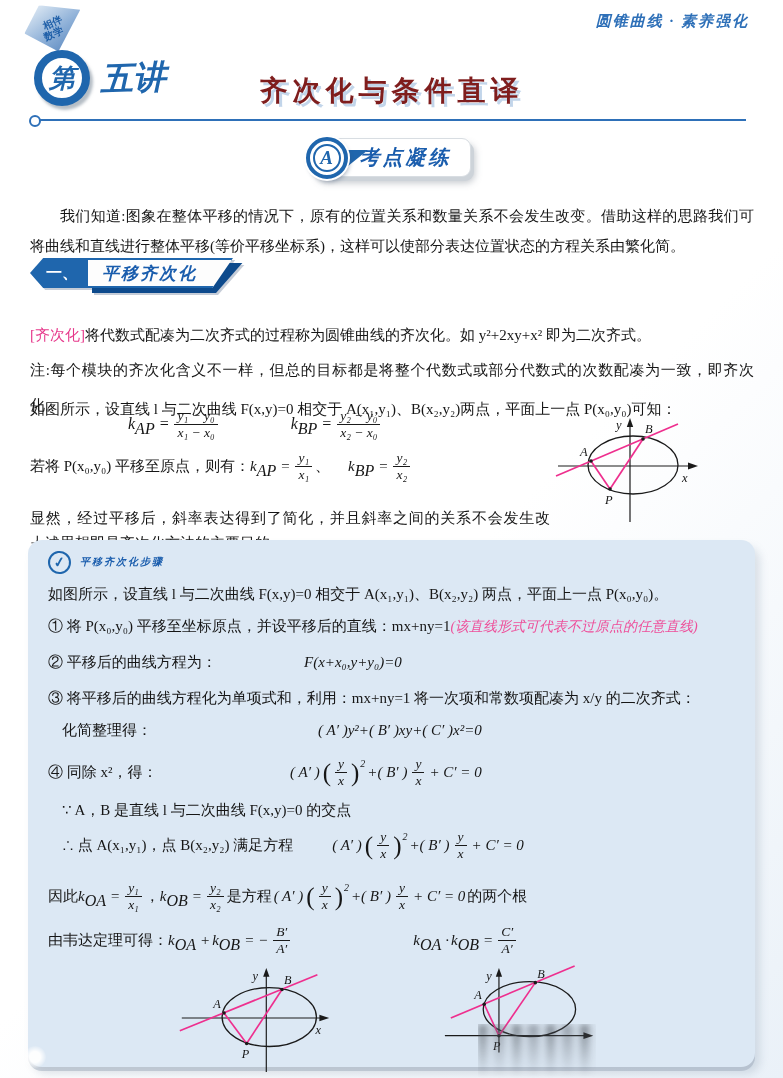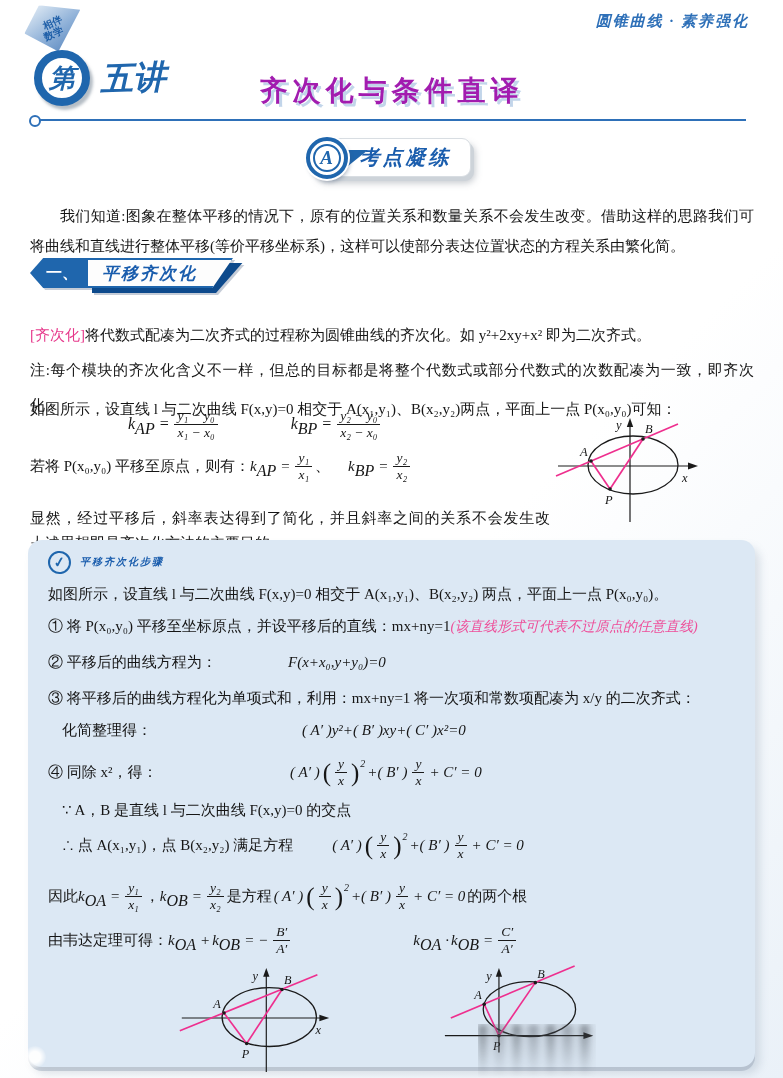--- a/index.html
+++ b/index.html
@@ -26,21 +26,21 @@
   
   .lecture{left:34px;top:50px;display:flex;align-items:center;}
   .lec-circle{width:40px;height:40px;border-radius:50%;border:8px solid #1f66ad;background:#fff;
     display:flex;align-items:center;justify-content:center;
     box-shadow:3px 4px 3px rgba(120,135,150,.55);}
   .lec-char{font-size:26px;font-weight:bold;color:#1f66ad;font-style:italic;}
   .lec-rest{margin-left:10px;font-size:33px;font-weight:bold;color:#1f66ad;font-style:italic;transform:rotate(-2deg);}
 
   .page-title{left:0;right:0;top:72px;text-align:center;
     font-family:"Liberation Sans","DejaVu Sans",sans-serif;
-    font-size:28px;font-weight:900;color:#a21caf;letter-spacing:5px;
+    font-size:28px;font-weight:900;color:#7f1d1d;letter-spacing:5px;
     text-shadow:3px 3px 0 #c2d5ea;}
 
   .rule{left:38px;top:119px;width:708px;height:2px;background:#2e70b8;}
   .rule::before{content:"";position:absolute;left:-9px;top:-4px;width:8px;height:8px;border-radius:50%;
     border:2px solid #2e70b8;background:#fff;}
 
   
   .badge-wrap{left:0;right:0;top:138px;display:flex;justify-content:center;}
   .badge{position:relative;display:flex;align-items:center;background:#fff;
     border:1px solid #d8dde2;border-radius:9px;padding:5px 18px 5px 46px;
@@ -94,21 +94,21 @@
     box-shadow:0 4px 0 rgba(150,165,182,.45),5px 7px 9px rgba(110,130,155,.22);
     padding:0 20px;box-sizing:border-box;font-size:15px;}
   .sb-header{margin-top:10px;height:24px;display:flex;align-items:center;gap:9px;}
   .check{width:19px;height:19px;border-radius:50%;border:2.5px solid #1f66ad;color:#1f66ad;
     display:flex;align-items:center;justify-content:center;font-size:14px;font-weight:bold;
     transform:rotate(-8deg);background:transparent;}
   .sb-title{color:#1a5dad;font-weight:bold;font-size:10px;font-style:italic;letter-spacing:2px;}
   .line{height:24px;line-height:24px;white-space:nowrap;}
   .srow{display:flex;align-items:center;white-space:nowrap;}
   .slabel{width:240px;flex:none;}
-  .h28{height:28px;} .h40{height:40px;} .h38{height:38px;gap:37px;}
+  .h28{height:28px;gap:16px;} .h40{height:40px;} .h38{height:38px;gap:37px;}
   .ind{margin-left:14px;}
 
   .figs-row{display:flex;margin-top:2px;padding-left:118px;gap:34px;height:115px;}
 
   fig, svg{display:block;}
   .figlabel{font-family:"Liberation Serif",serif;font-style:italic;font-size:12.5px;fill:#161616;}
 
   
   .smudge{left:478px;top:1024px;width:118px;height:54px;z-index:6;
     background:repeating-linear-gradient(90deg,

